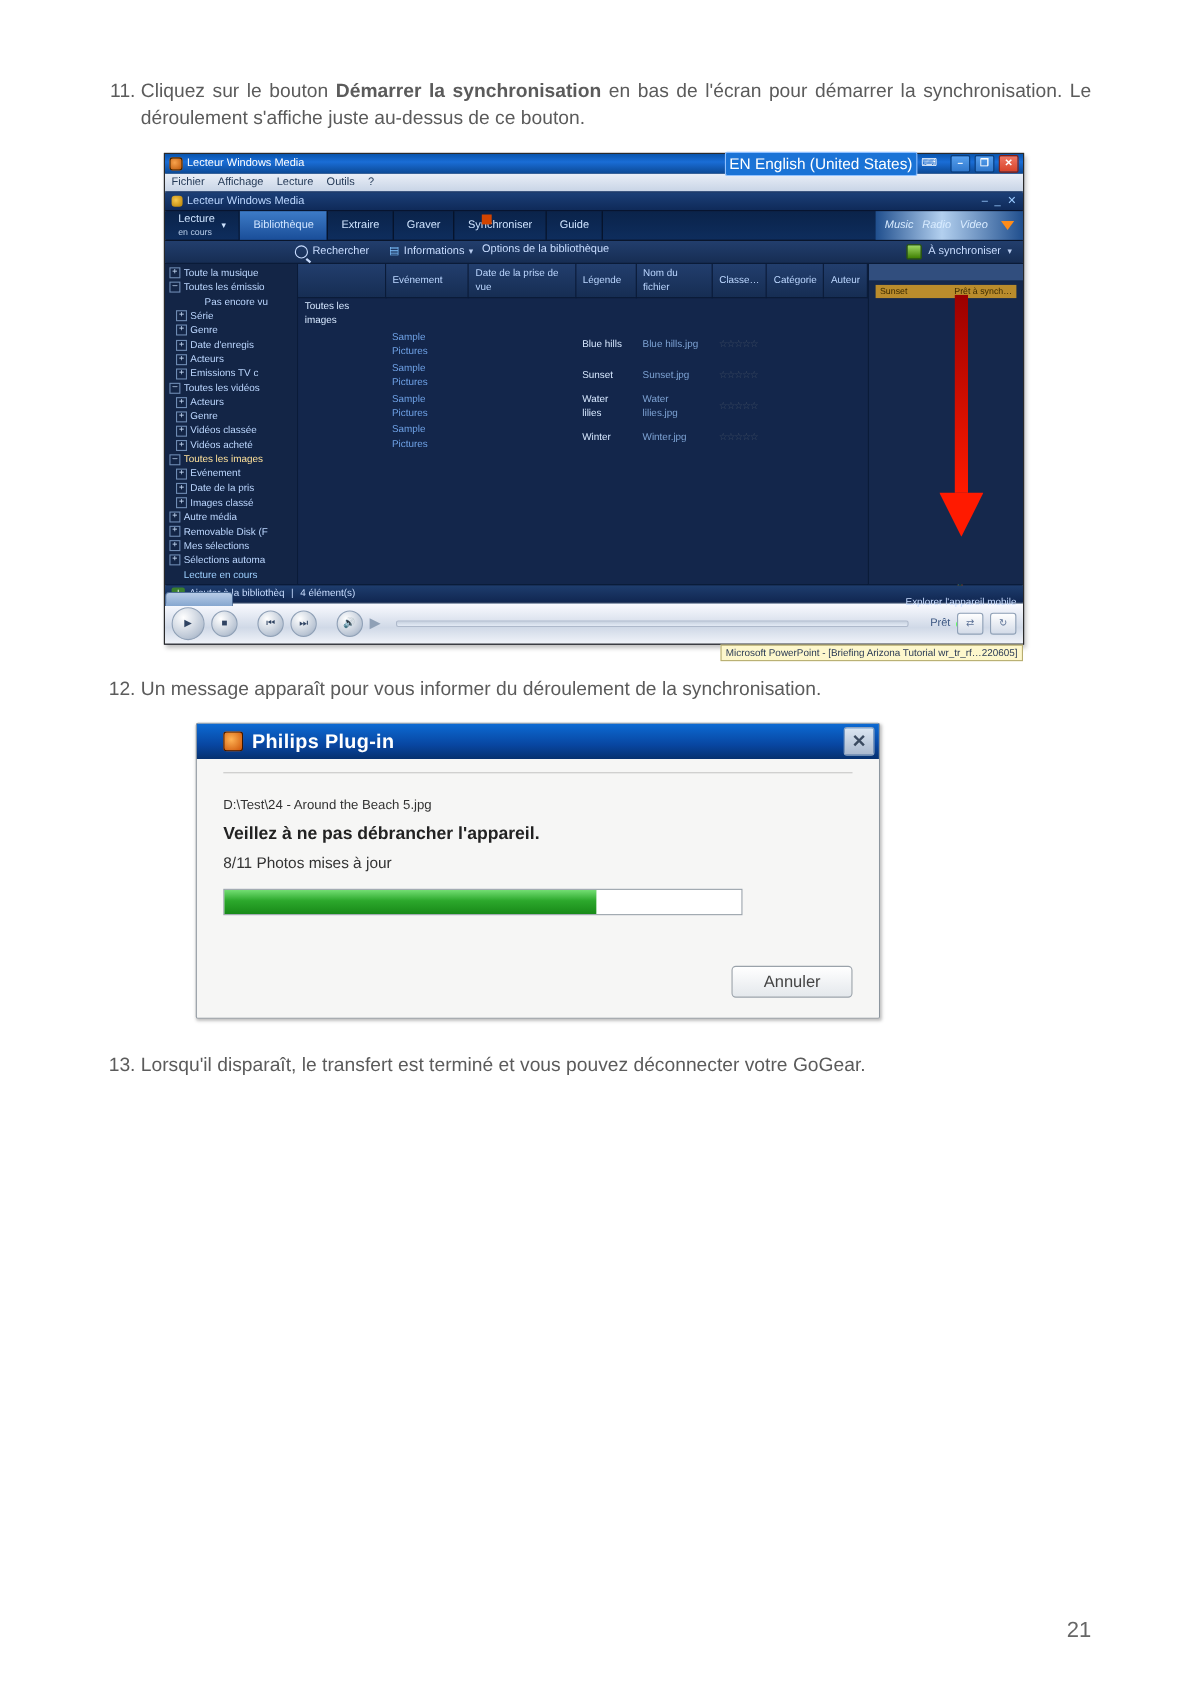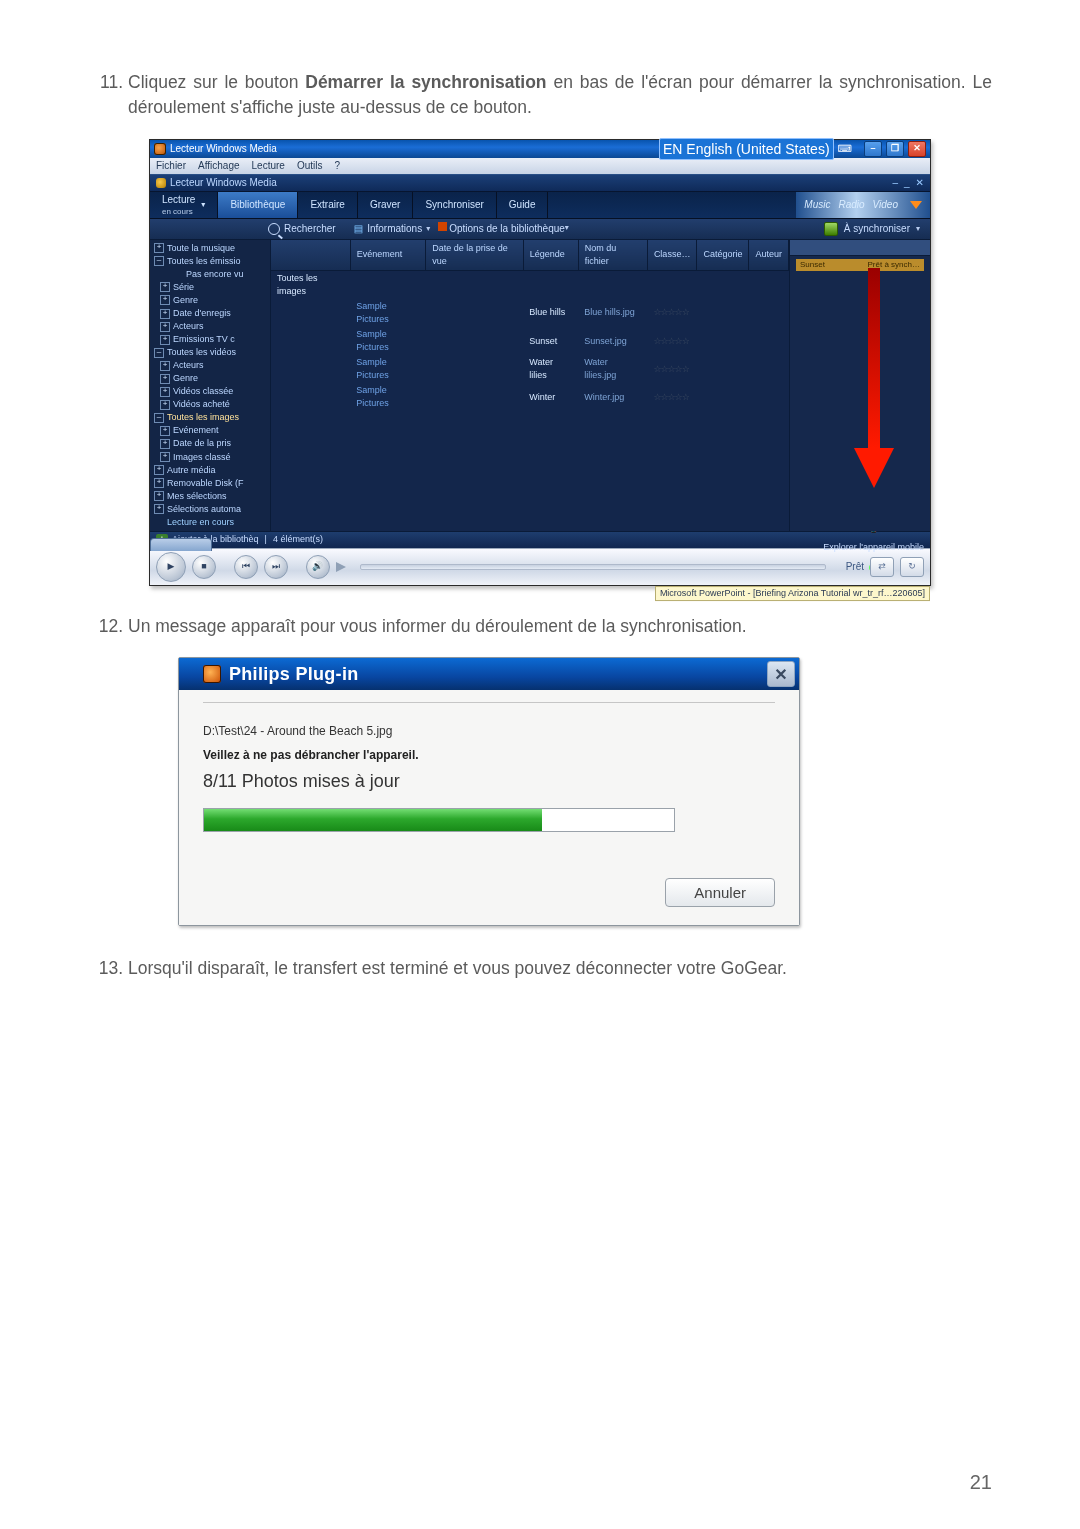--- a/index.html
+++ b/index.html
@@ -113,21 +113,21 @@
 
   .wmp .toolbar{
     height:20px;display:flex;align-items:center;
     background:linear-gradient(#223e6d,#162d53);
     color:#c9ddff;border-bottom:1px solid #0a1b38;
   }
   .wmp .toolbar .search-lbl{padding-left:118px;display:flex;align-items:center;gap:4px;}
   .wmp .toolbar .search-lbl .mag{width:10px;height:10px;border:1.5px solid #c9ddff;border-radius:50%;position:relative;}
   .wmp .toolbar .search-lbl .mag::after{content:"";position:absolute;right:-4px;bottom:-4px;width:5px;height:1.5px;background:#c9ddff;transform:rotate(40deg);}
   .wmp .toolbar .info-drop{margin-left:18px;display:flex;align-items:center;gap:4px;}
-  .wmp .toolbar .lib-drop{display:flex;gap:0;margin-left:8px;}
+  .wmp .toolbar .lib-drop{display:flex;gap:16px;margin-left:8px;flex-direction:column;}
   .wmp .toolbar .lib-drop .sq{width:9px;height:9px;background:#d24400;margin-right:2px;}
   .wmp .toolbar .right-tool{margin-left:auto;display:flex;align-items:center;gap:6px;padding-right:10px;}
   .wmp .toolbar .sync-sq{width:12px;height:12px;background:linear-gradient(#9fd865,#3e7f00);border:1px solid #2d5b00;border-radius:2px;}
   .wmp .toolbar .caret-dn{font-size:8px;opacity:.9;}
 
   .wmp .body{display:flex;background:#15284c;min-height:270px;position:relative;}
 
   .wmp .sidebar{
     width:120px;background:#132546;
     border-right:1px solid #0a1b38;padding:2px 0;
@@ -237,22 +237,22 @@
     display:flex;align-items:center;justify-content:center;font-size:16px;font-weight:bold;
   }
   .philips .content{padding:12px 24px 18px;background:var(--philips-bg);}
   .philips .brand{
     text-align:right;font-weight:800;font-size:30px;letter-spacing:1px;
     color:var(--philips-blue);padding:0 6px 8px;
     font-family:Arial,Helvetica,sans-serif;
   }
   .philips .rule{height:1px;background:#c6c6c6;margin-bottom:20px;}
   .philips .path{font-size:12px;color:#333;}
-  .philips .warn{font-size:12px;font-weight:bold;color:#222;margin-top:6px;}
-  .philips .prog-label{font-size:18px;color:#333;margin-top:4px;margin-bottom:14px;}
+  .philips .warn{font-size:16px;font-weight:bold;color:#222;margin-top:6px;}
+  .philips .prog-label{font-size:14px;color:#333;margin-top:4px;margin-bottom:14px;}
   .philips .progress{
     width:470px;height:22px;border:1px solid #9aa2aa;background:#fff;
     position:relative;overflow:hidden;
   }
   .philips .progress .fill{
     position:absolute;left:0;top:0;bottom:0;width:72%;
     background:repeating-linear-gradient(90deg,
       #2ca82c 0,#2ca82c 11px,#167b16 11px,#167b16 12px);
     background-color:#2ca82c;
     background-image:linear-gradient(#73de73,#2ca82c 45%,#188a18);

